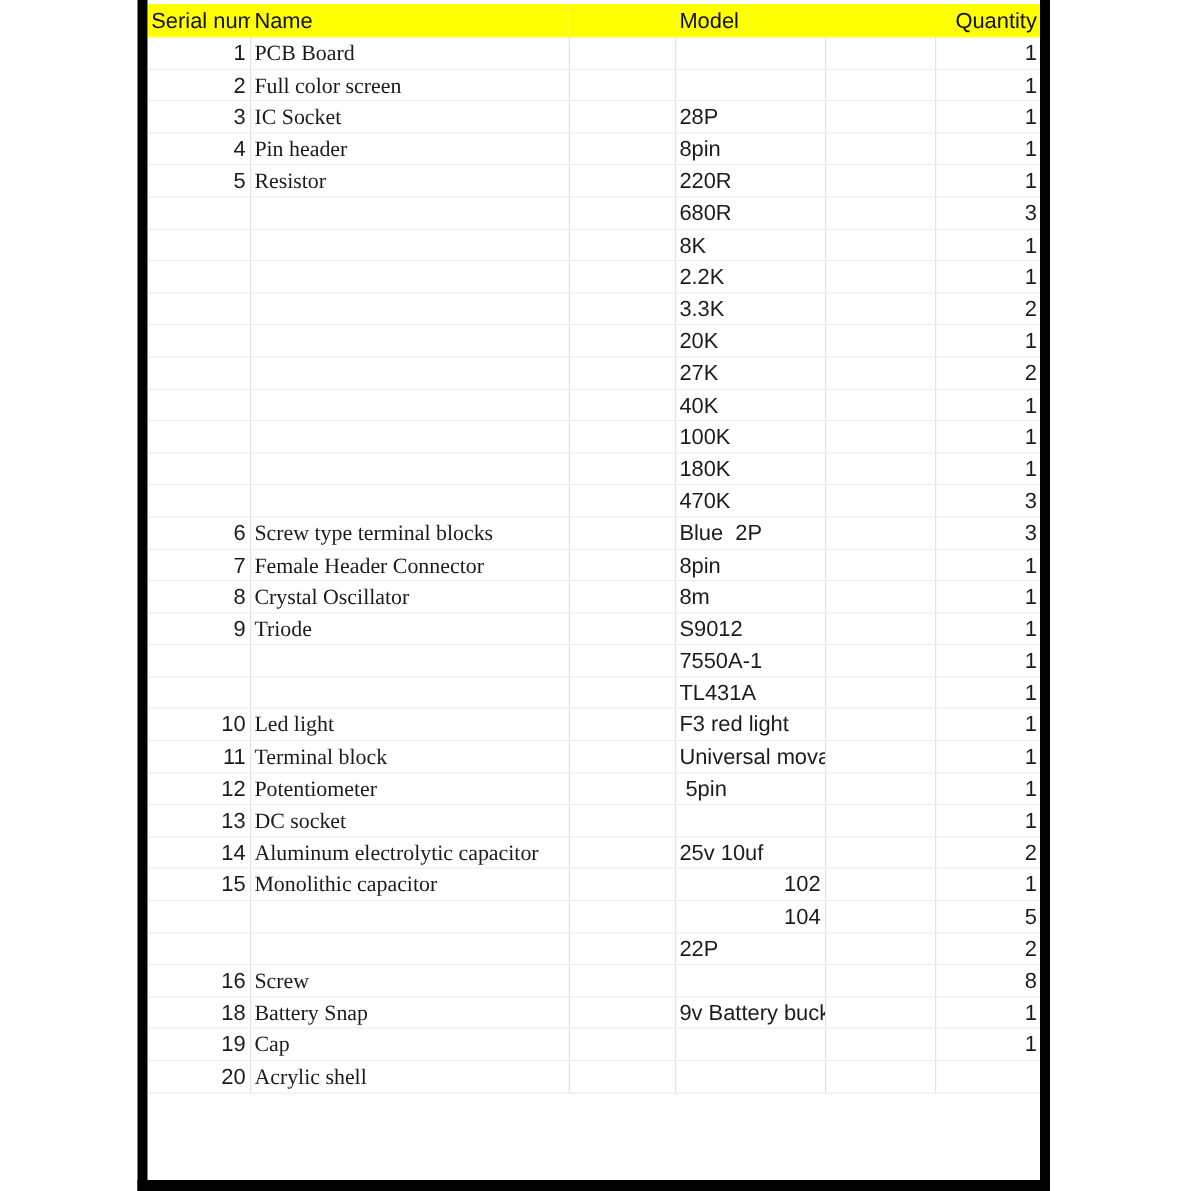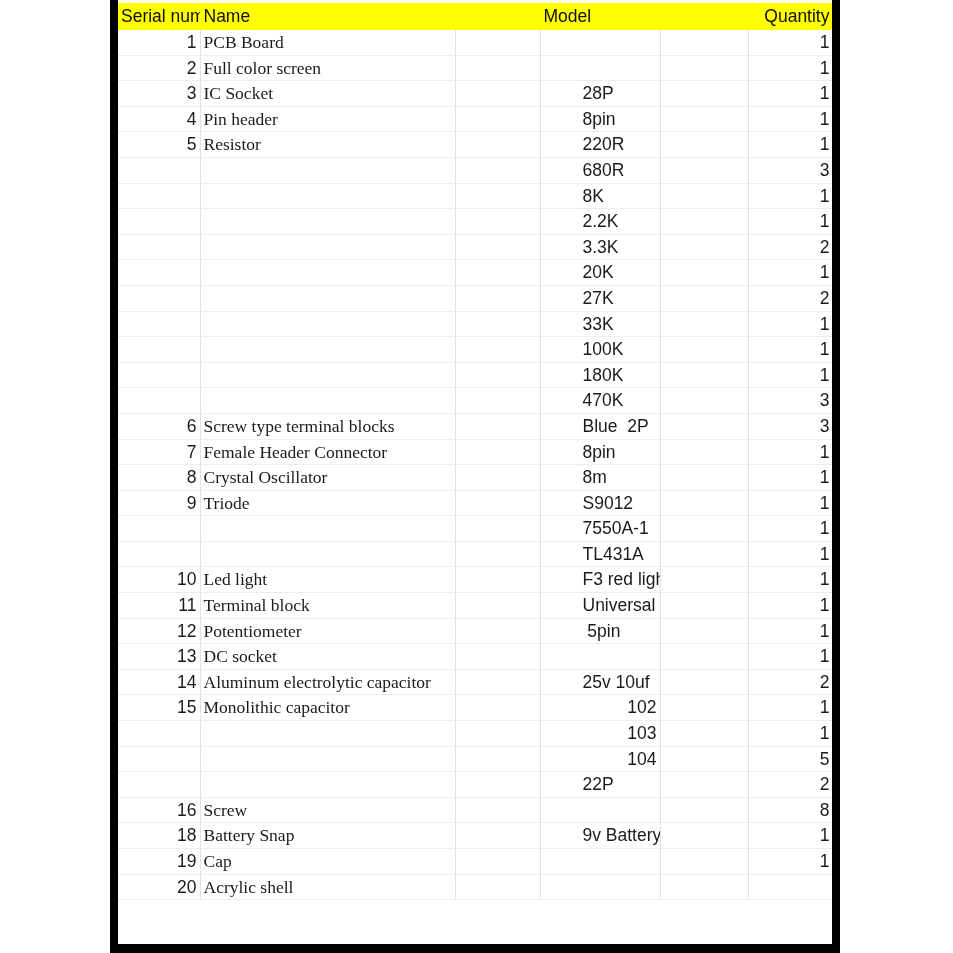--- a/index.html
+++ b/index.html
@@ -97,21 +97,21 @@
   td.spill {
     overflow: visible;
     position: relative;
     z-index: 2;
   }
   td.clip {
     overflow: hidden;
     font-family: Liberation Serif, serif;
   }
 
-  .nowrapfix { display: inline-block; white-space: pre; margin-left: 39px; }
+  .nowrapfix { display: inline-block; white-space: pre; }
 </style>
 </head>
 <body>
 
 <div id="page">
   <div id="frame">
     <div id="sheet">
 
       <table class="grid">
         <colgroup>
@@ -220,21 +220,21 @@
               <td class="l clip" colspan="2"></td>
               <td></td>
               <td class="l spill"><span class="nowrapfix">27K</span></td>
               <td></td>
               <td class="r">2</td>
             </tr>
             <tr>
               <td class="r"></td>
               <td class="l clip" colspan="2"></td>
               <td></td>
-              <td class="l spill"><span class="nowrapfix">33K</span></td>
+              <td class="l spill"><span class="nowrapfix">40K</span></td>
               <td></td>
               <td class="r">1</td>
             </tr>
             <tr>
               <td class="r"></td>
               <td class="l clip" colspan="2"></td>
               <td></td>
               <td class="l spill"><span class="nowrapfix">100K</span></td>
               <td></td>
               <td class="r">1</td>
@@ -341,28 +341,20 @@
               <td></td>
               <td class="l spill"><span class="nowrapfix">25v 10uf</span></td>
               <td></td>
               <td class="r">2</td>
             </tr>
             <tr>
               <td class="r">15</td>
               <td class="l clip" colspan="2">Monolithic capacitor</td>
               <td></td>
               <td class="r spill"><span class="nowrapfix">102</span></td>
-              <td></td>
-              <td class="r">1</td>
-            </tr>
-            <tr>
-              <td class="r"></td>
-              <td class="l clip" colspan="2"></td>
-              <td></td>
-              <td class="r spill"><span class="nowrapfix">103</span></td>
               <td></td>
               <td class="r">1</td>
             </tr>
             <tr>
               <td class="r"></td>
               <td class="l clip" colspan="2"></td>
               <td></td>
               <td class="r spill"><span class="nowrapfix">104</span></td>
               <td></td>
               <td class="r">5</td>

